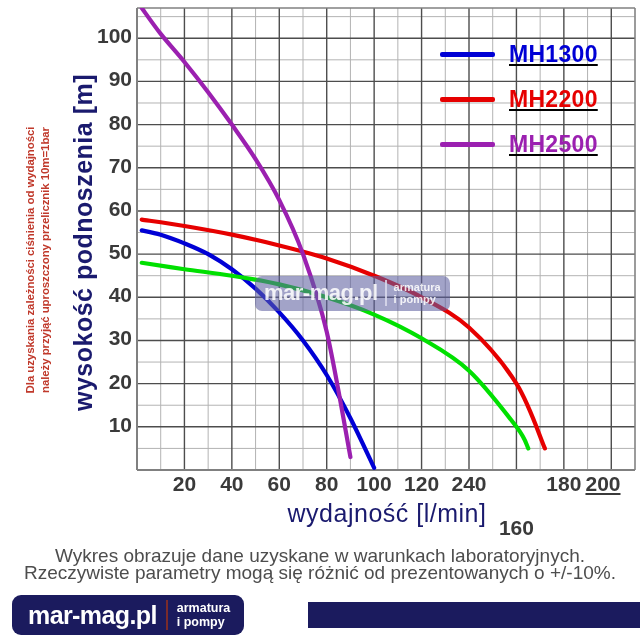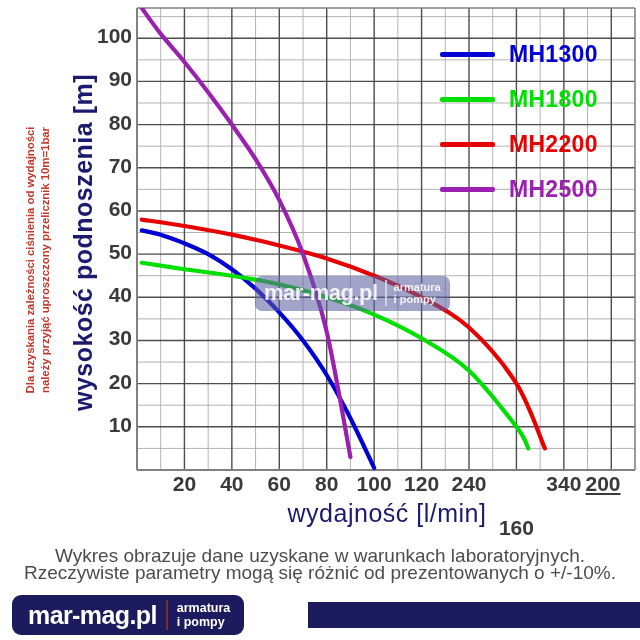--- a/index.html
+++ b/index.html
@@ -44,21 +44,21 @@
   }
   .ytick-col{position:absolute;left:78px;top:0;width:54px;height:480px;}
   .xtick-row{position:absolute;left:0;top:472px;width:640px;height:30px;}
   .xtick{
     position:absolute;text-align:center;color:#3a3a3a;
     font-size:21px;font-weight:bold;
   }
 
   
   .legend{position:absolute;left:440px;top:32px;width:190px;}
-  .legend-row{display:flex;align-items:center;height:45px;}
+  .legend-row{display:flex;align-items:center;height:45px;text-decoration:underline;}
   .legend-swatch{width:55px;height:5px;border-radius:2px;flex:0 0 auto;}
   .legend-label{
     margin-left:14px;font-size:23px;font-weight:bold;letter-spacing:0.3px;
     white-space:nowrap;
   }
 
   
   .watermark{
     position:absolute;left:255px;top:276px;
     display:flex;align-items:center;
@@ -179,32 +179,28 @@
   </div>
   <div class="xtick-row" id="xtick-row">
       <div class="xtick" style="left: 154.429px; width: 60px; top: 0px;">20</div>
       <div class="xtick" style="left: 201.857px; width: 60px; top: 0px;">40</div>
       <div class="xtick" style="left: 249.286px; width: 60px; top: 0px;">60</div>
       <div class="xtick" style="left: 296.714px; width: 60px; top: 0px;">80</div>
       <div class="xtick" style="left: 344.143px; width: 60px; top: 0px;">100</div>
       <div class="xtick" style="left: 391.571px; width: 60px; top: 0px;">120</div>
       <div class="xtick" style="left: 439px; width: 60px; top: 0px;">240</div>
       <div class="xtick" style="left: 486.429px; width: 60px; top: 0px; margin-top: 44px;">160</div>
-      <div class="xtick" style="left: 533.857px; width: 60px; top: 0px;">340</div>
+      <div class="xtick" style="left: 533.857px; width: 60px; top: 0px;">180</div>
       <div class="xtick" style="left: 567px; width: 72px; top: 0px; text-decoration: underline;">200</div>
     </div>
 
   <div class="legend" id="legend">
       <div class="legend-row">
         <span class="legend-swatch" style="background: rgb(0, 0, 213);"></span>
         <span class="legend-label" style="color: rgb(0, 0, 213);">MH1300</span>
-      </div>
-      <div class="legend-row">
-        <span class="legend-swatch" style="background: rgb(0, 224, 0);"></span>
-        <span class="legend-label" style="color: rgb(0, 224, 0);">MH1800</span>
       </div>
       <div class="legend-row">
         <span class="legend-swatch" style="background: rgb(230, 0, 0);"></span>
         <span class="legend-label" style="color: rgb(230, 0, 0);">MH2200</span>
       </div>
       <div class="legend-row">
         <span class="legend-swatch" style="background: rgb(155, 32, 176);"></span>
         <span class="legend-label" style="color: rgb(155, 32, 176);">MH2500</span>
       </div>
     </div>

